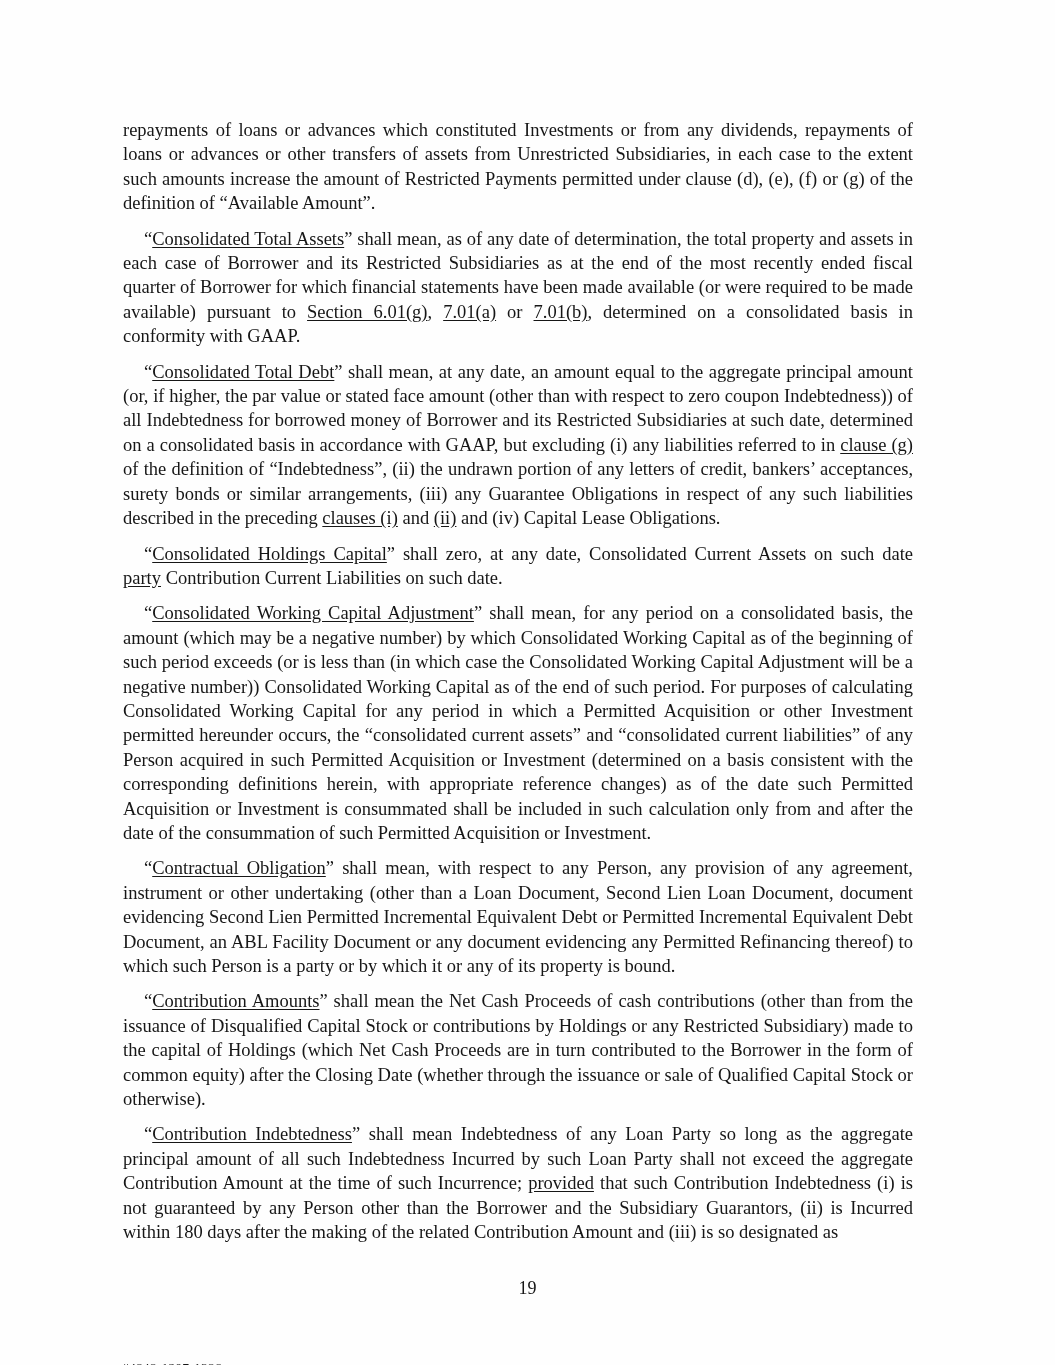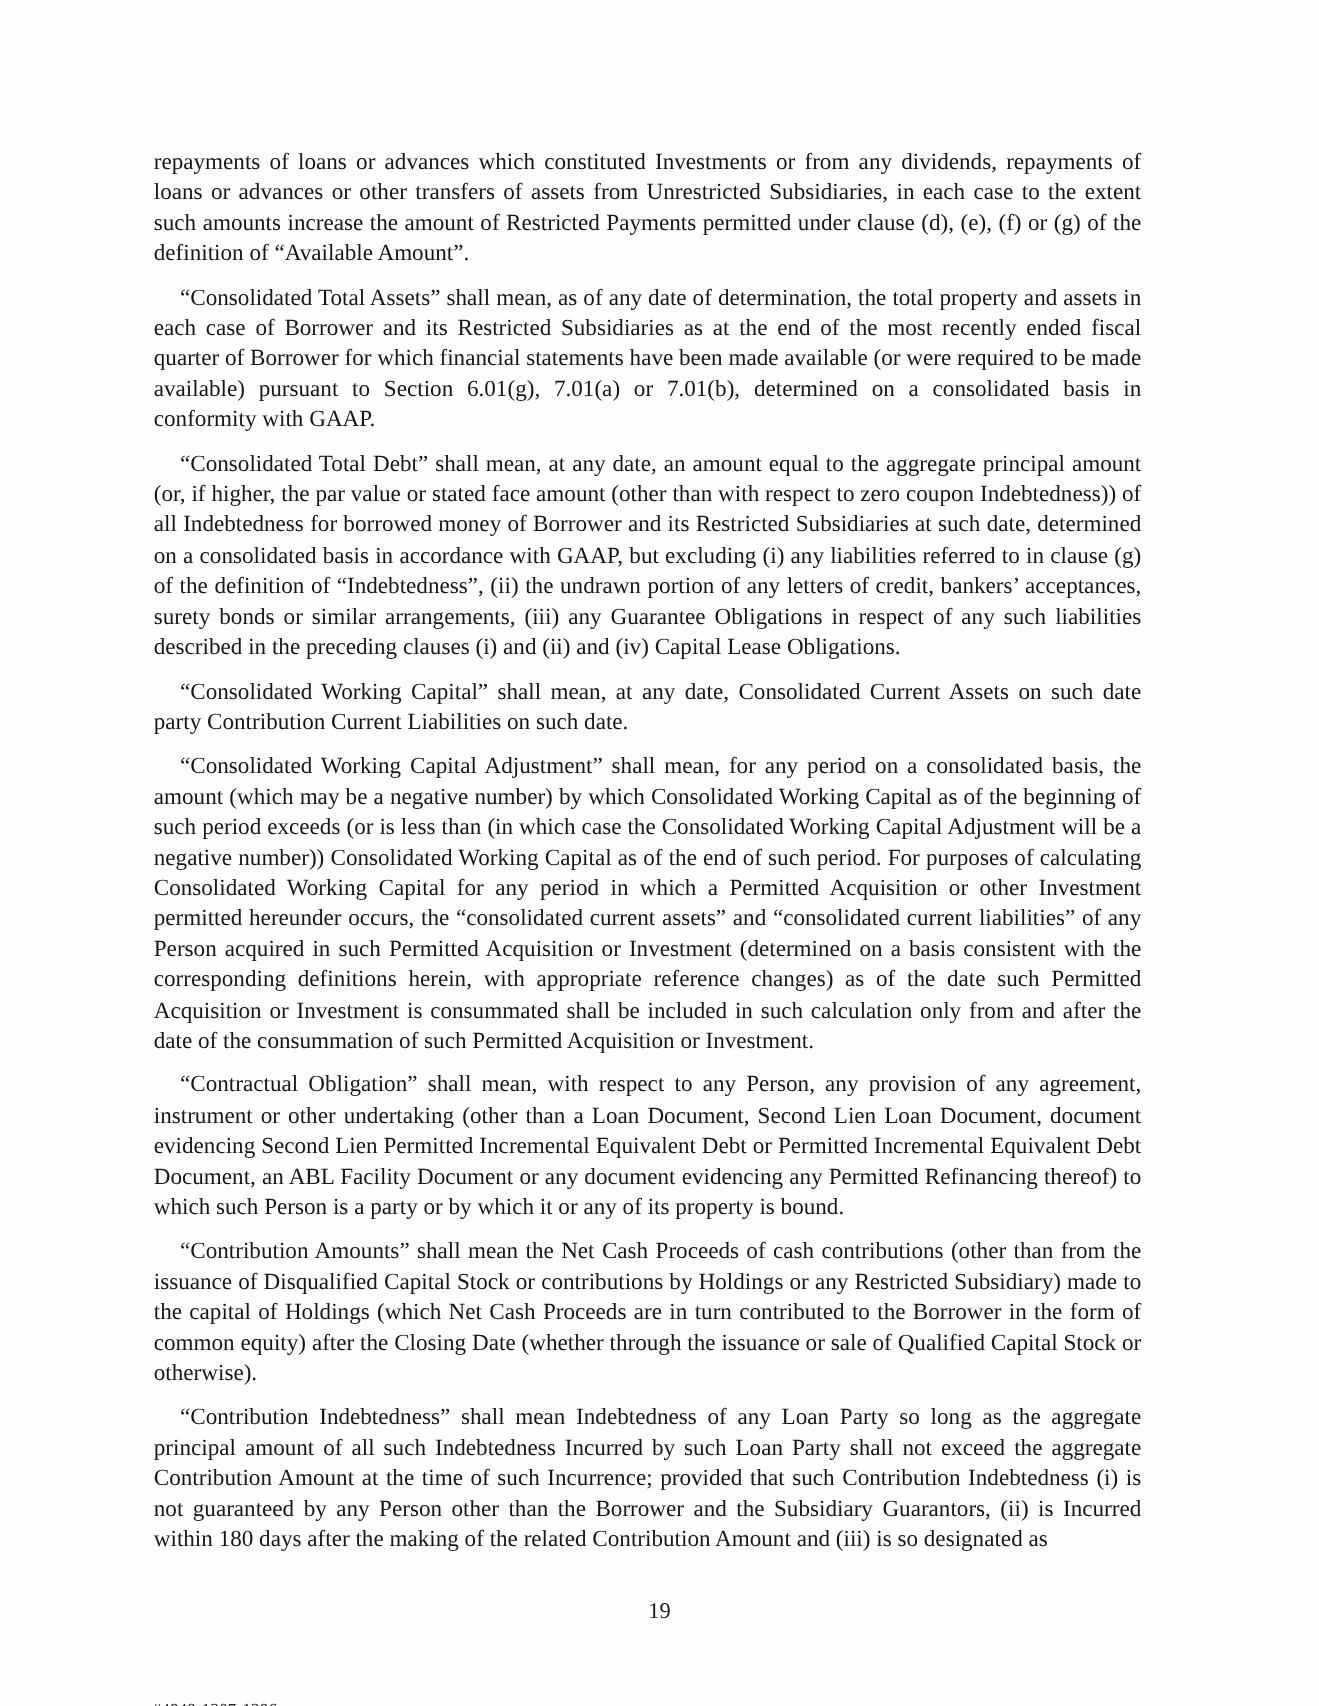--- a/index.html
+++ b/index.html
@@ -25,20 +25,21 @@
     line-height: 24.4px;
     text-align: justify;
   }
   .para {
     margin: 0 17px 11px 0;
   }
   .para.indent {
     text-indent: 21px;
   }
   .u {
+    text-decoration: underline;
     text-underline-offset: 2px;
   }
   .footer-id {
     position: absolute;
     left: 122px;
     top: 1360px;
     font-size: 13.5px;
     letter-spacing: 0.2px;
   }
   .page-number {
@@ -51,21 +52,21 @@
   }
 </style>
 </head>
 <body>
 
 <div class="page">
   <div class="doc-body">
       <p class="para"><span>repayments of loans or advances which constituted Investments or from any dividends, repayments of loans or advances or other transfers of assets from Unrestricted Subsidiaries, in each case to the extent such amounts increase the amount of Restricted Payments permitted under clause (d), (e), (f) or (g) of the definition of “Available Amount”.</span></p>
       <p class="para indent"><span>“</span><span class="u">Consolidated Total Assets</span><span>” shall mean, as of any date of determination, the total property and assets in each case of Borrower and its Restricted Subsidiaries as at the end of the most recently ended fiscal quarter of Borrower for which financial statements have been made available (or were required to be made available) pursuant to </span><span class="u">Section 6.01(g)</span><span>, </span><span class="u">7.01(a)</span><span> or </span><span class="u">7.01(b)</span><span>, determined on a consolidated basis in conformity with GAAP.</span></p>
       <p class="para indent"><span>“</span><span class="u">Consolidated Total Debt</span><span>” shall mean, at any date, an amount equal to the aggregate principal amount (or, if higher, the par value or stated face amount (other than with respect to zero coupon Indebtedness)) of all Indebtedness for borrowed money of Borrower and its Restricted Subsidiaries at such date, determined on a consolidated basis in accordance with GAAP, but excluding (i) any liabilities referred to in </span><span class="u">clause (g)</span><span> of the definition of “Indebtedness”, (ii) the undrawn portion of any letters of credit, bankers’ acceptances, surety bonds or similar arrangements, (iii) any Guarantee Obligations in respect of any such liabilities described in the preceding </span><span class="u">clauses (i)</span><span> and </span><span class="u">(ii)</span><span> and (iv) Capital Lease Obligations.</span></p>
-      <p class="para indent"><span>“</span><span class="u">Consolidated Working Capital</span><span>” shall mean, at any date, Consolidated Current Assets on such date </span><span class="u">party</span><span> Contribution Current Liabilities on such date.</span></p>
+      <p class="para indent"><span>“</span><span class="u">Consolidated Holdings Capital</span><span>” shall zero, at any date, Consolidated Current Assets on such date </span><span class="u">party</span><span> Contribution Current Liabilities on such date.</span></p>
       <p class="para indent"><span>“</span><span class="u">Consolidated Working Capital Adjustment</span><span>” shall mean, for any period on a consolidated basis, the amount (which may be a negative number) by which Consolidated Working Capital as of the beginning of such period exceeds (or is less than (in which case the Consolidated Working Capital Adjustment will be a negative number)) Consolidated Working Capital as of the end of such period.  For purposes of calculating Consolidated Working Capital for any period in which a Permitted Acquisition or other Investment permitted hereunder occurs, the “consolidated current assets” and “consolidated current liabilities” of any Person acquired in such Permitted Acquisition or Investment (determined on a basis consistent with the corresponding definitions herein, with appropriate reference changes) as of the date such Permitted Acquisition or Investment is consummated shall be included in such calculation only from and after the date of the consummation of such Permitted Acquisition or Investment.</span></p>
       <p class="para indent"><span>“</span><span class="u">Contractual Obligation</span><span>” shall mean, with respect to any Person, any provision of any agreement, instrument or other undertaking (other than a Loan Document, Second Lien Loan Document, document evidencing Second Lien Permitted Incremental Equivalent Debt or Permitted Incremental Equivalent Debt Document, an ABL Facility Document or any document evidencing any Permitted Refinancing thereof) to which such Person is a party or by which it or any of its property is bound.</span></p>
       <p class="para indent"><span>“</span><span class="u">Contribution Amounts</span><span>” shall mean the Net Cash Proceeds of cash contributions (other than from the issuance of Disqualified Capital Stock or contributions by Holdings or any Restricted Subsidiary) made to the capital of Holdings (which Net Cash Proceeds are in turn contributed to the Borrower in the form of common equity) after the Closing Date (whether through the issuance or sale of Qualified Capital Stock or otherwise).</span></p>
       <p class="para indent"><span>“</span><span class="u">Contribution Indebtedness</span><span>” shall mean Indebtedness of any Loan Party so long as the aggregate principal amount of all such Indebtedness Incurred by such Loan Party shall not exceed the aggregate Contribution Amount at the time of such Incurrence; </span><span class="u">provided</span><span> that such Contribution Indebtedness (i) is not guaranteed by any Person other than the Borrower and the Subsidiary Guarantors, (ii) is Incurred within 180 days after the making of the related Contribution Amount and (iii) is so designated as</span></p>
     </div>
   <div class="footer-id">#4848-1207-1386</div>
   <div class="page-number">19</div>
 </div>
 
 </body></html>

